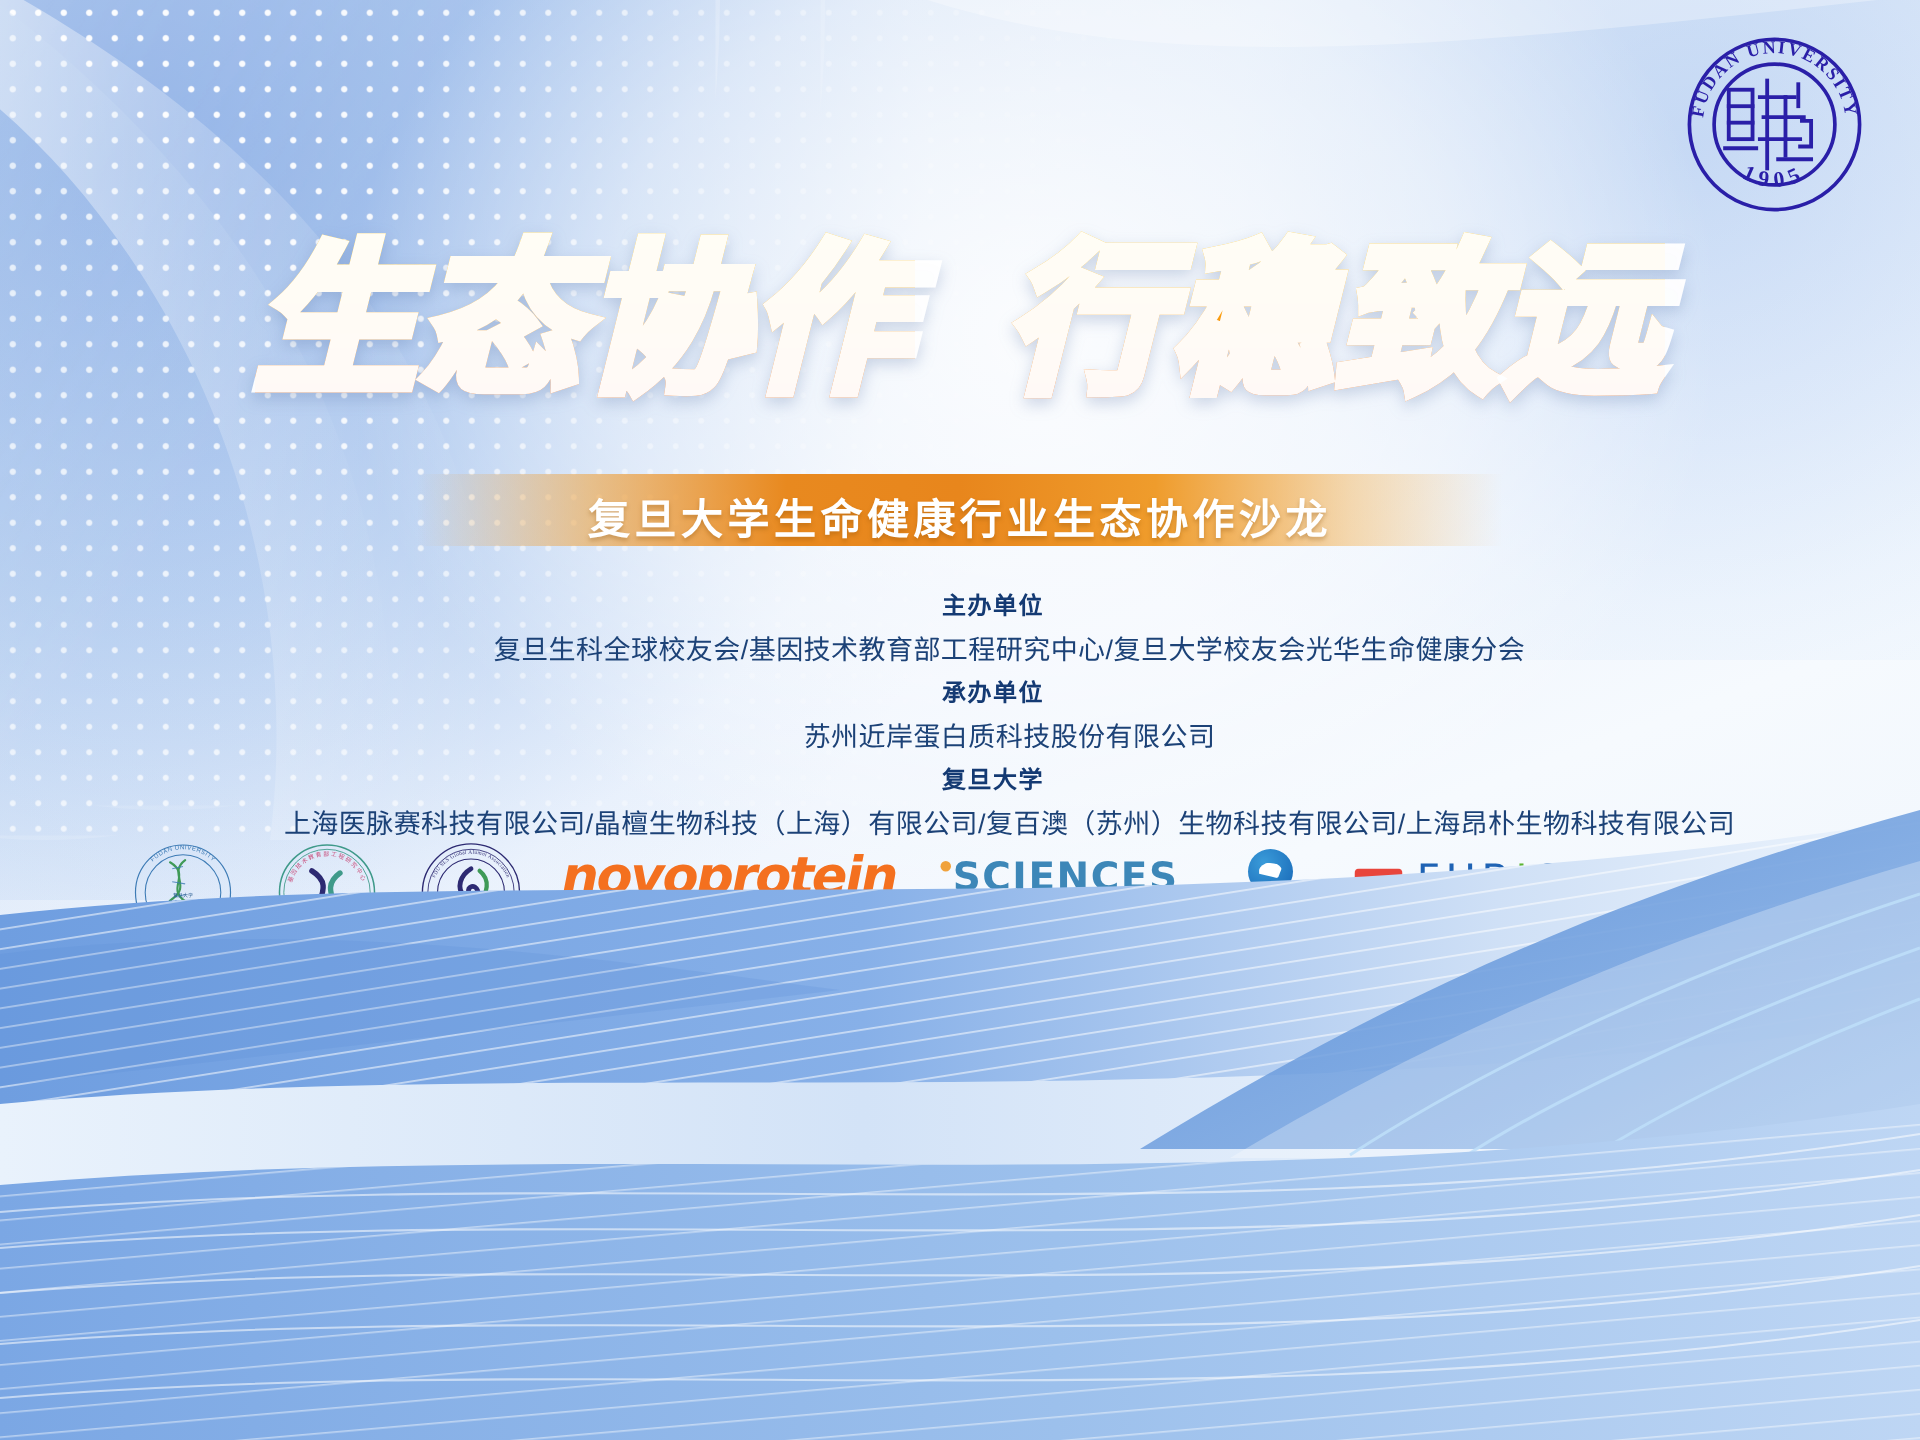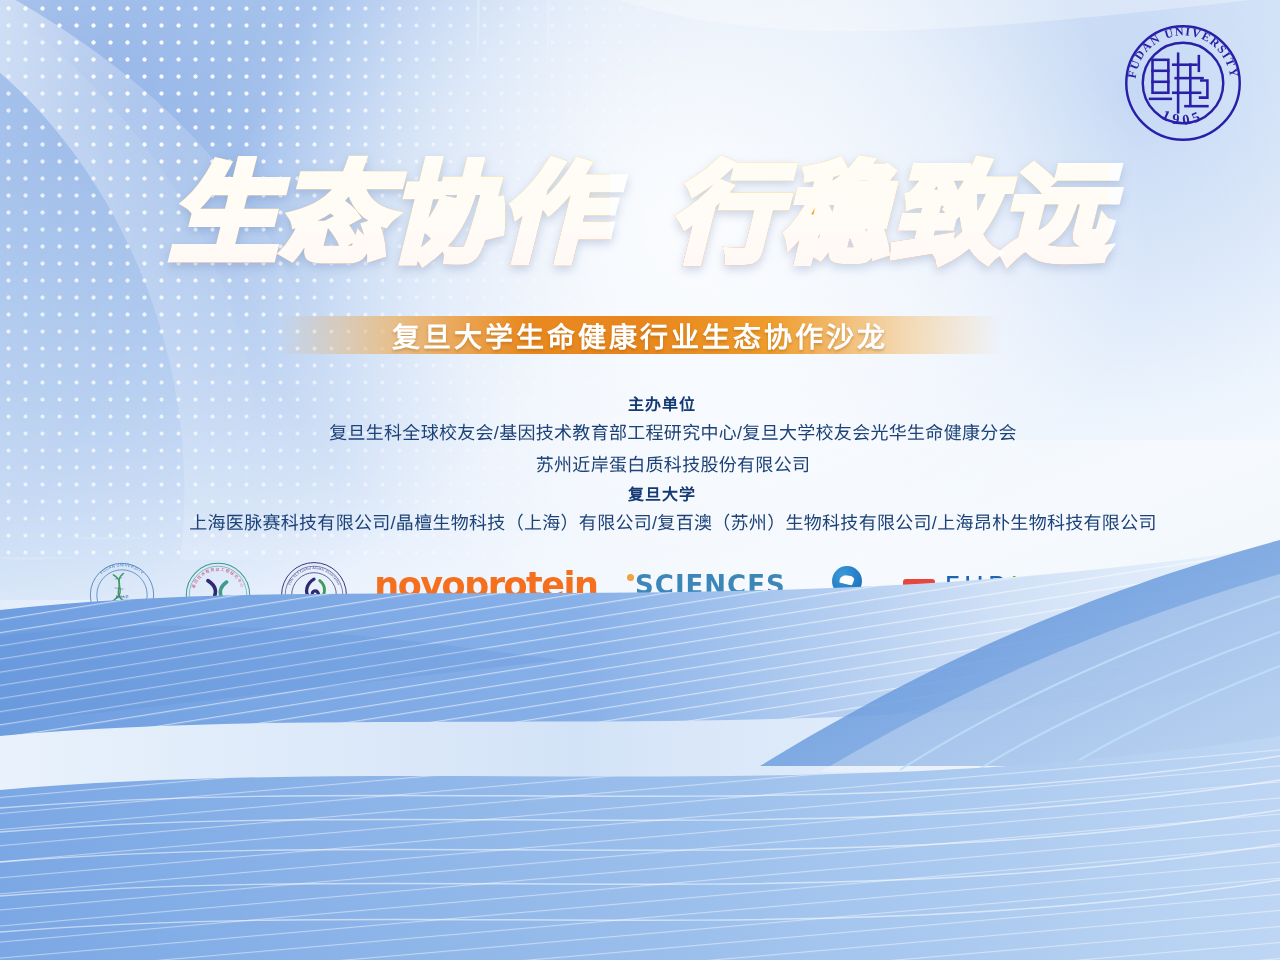--- a/index.html
+++ b/index.html
@@ -90,30 +90,30 @@
     color:transparent;
     -webkit-text-stroke:7px rgba(255,255,255,.96);
     paint-order:stroke fill;
     filter:drop-shadow(0 4px 5px rgba(90,120,170,.28));
   }
   .headline .gap{ display:inline-block; width:52px; }
 
   
   .subbar{
     position:absolute; left:278px; top:316px;
-    width:724px; height:38px;
+    width:724px; height:48px;
     background:linear-gradient(90deg,
        rgba(243,168,60,0) 0%,
        rgba(240,158,50,.55) 16%,
        #e8891f 34%,
        #e8861c 50%,
        #ef9c2c 68%,
        rgba(243,176,80,.45) 86%,
        rgba(247,195,120,0) 100%);
-    display:flex; align-items:center; justify-content:center;
+    display:flex; align-items:flex-end; justify-content:center;
   }
   .subbar span{
     font-family:"Liberation Serif","DejaVu Serif",serif;
     font-weight:700;
     font-size:28px;
     letter-spacing:3px;
     color:#ffffff;
     text-shadow:0 2px 3px rgba(140,80,10,.35);
   }
 
@@ -142,21 +142,21 @@
   }
   .logo{ display:flex; align-items:center; justify-content:center; }
 
   
   .seal{ width:72px; height:72px; }
 
   
   .novo{ display:flex; flex-direction:column; align-items:flex-end; line-height:1; }
   .novo .en{
     font-family:"DejaVu Sans","Liberation Sans",sans-serif;
-    font-weight:700; font-size:35px; letter-spacing:-1.5px; color:#f4701f;
+    font-weight:700; font-size:35px; letter-spacing:-1.5px; color:#f4701f;font-style:italic;
   }
   .novo .cn{
     font-weight:700; font-size:17px; letter-spacing:4px; color:#f4701f;
     margin-top:2px; margin-right:1px;
   }
 
   
   .emer{ display:flex; flex-direction:column; line-height:1; }
   .emer .row1{ display:flex; align-items:flex-start; }
   .emer .dot{
@@ -288,20 +288,21 @@
   <div class="subbar">
     <span>复旦大学生命健康行业生态协作沙龙</span>
   </div>
 
   <div class="credits">
     <div class="credit-block">
       <div class="credit-head">主办单位</div>
       <div class="credit-body">复旦生科全球校友会/基因技术教育部工程研究中心/复旦大学校友会光华生命健康分会</div>
     </div>
     <div class="credit-block">
+      <div class="credit-head">承办单位</div>
       <div class="credit-body">苏州近岸蛋白质科技股份有限公司</div>
     </div>
     <div class="credit-block">
       <div class="credit-head">复旦大学</div>
       <div class="credit-body">上海医脉赛科技有限公司/晶檀生物科技（上海）有限公司/复百澳（苏州）生物科技有限公司/上海昂朴生物科技有限公司</div>
     </div>
   </div>
 
   <div class="logos">
 

